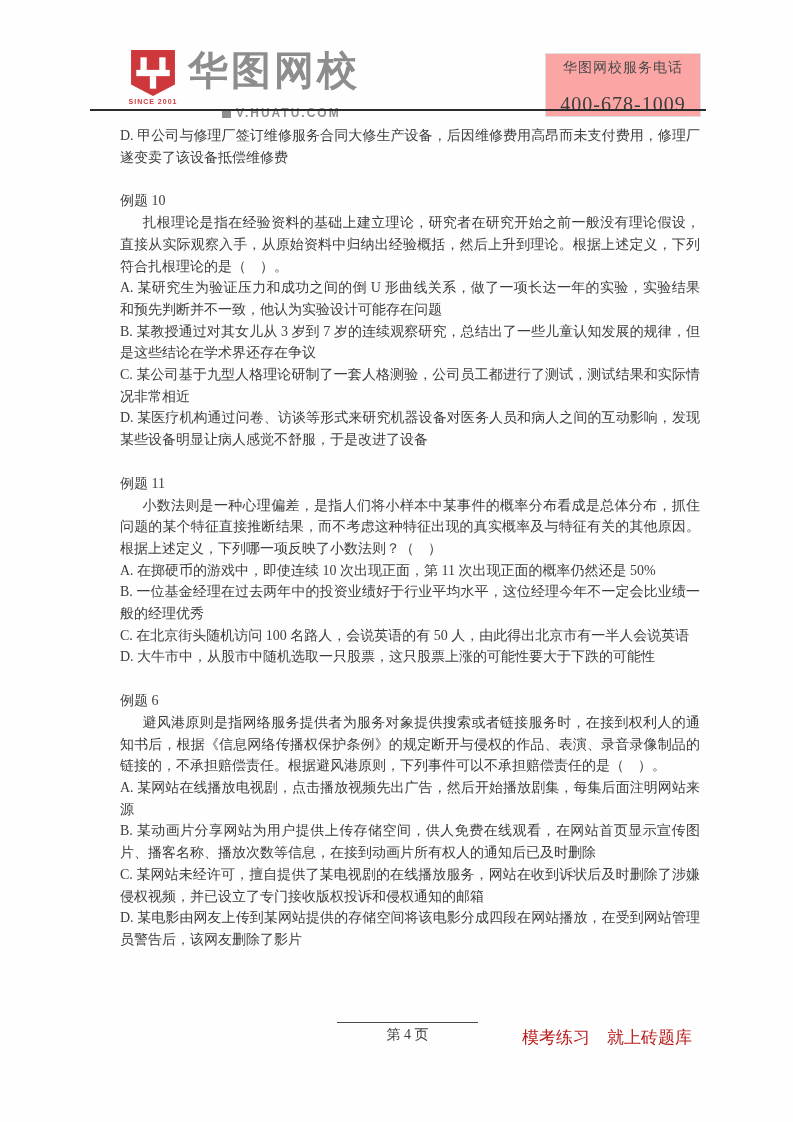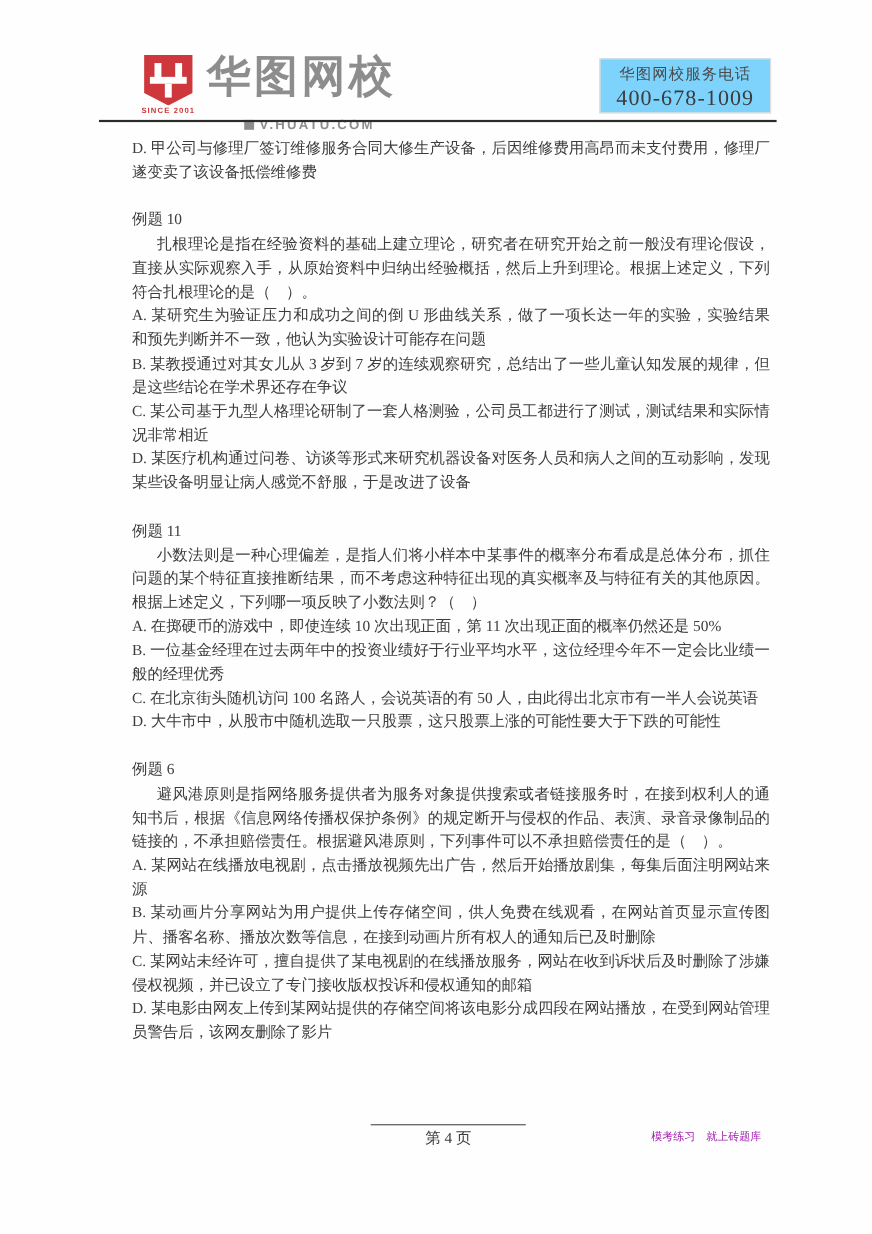--- a/index.html
+++ b/index.html
@@ -18,40 +18,40 @@
   .badge svg{display:block;margin:0 auto;}
   .since{font-family:"Liberation Sans","DejaVu Sans",sans-serif;
          font-size:7px;font-weight:bold;color:#ce383c;letter-spacing:1px;margin-top:2px;}
   .brand{position:absolute;left:188px;top:50px;
          font-size:40px;font-weight:bold;color:#8d8d8d;letter-spacing:3px;
          font-family:"Liberation Sans","DejaVu Sans",sans-serif;line-height:1;}
   .domain-row{position:absolute;left:222px;top:92px;display:flex;align-items:center;gap:5px;margin-top:14px;}
   .domain-sq{width:9px;height:9px;background:#8d8d8d;display:inline-block;}
   .domain-txt{font-family:"Liberation Sans","DejaVu Sans",sans-serif;
               font-size:12px;font-weight:bold;color:#8d8d8d;letter-spacing:2px;}
-  .phone-box{position:absolute;left:545px;top:53px;width:156px;height:50px;
-             background:#7dd3fc;border:1px solid #e0e0e0;box-sizing:border-box;
+  .phone-box{position:absolute;left:545px;top:53px;width:156px;height:64px;
+             background:#fca5a5;border:1px solid #e0e0e0;box-sizing:border-box;
              text-align:center;}
   .svc{font-size:14px;color:#4a4a4a;margin-top:5px;letter-spacing:1px;}
-  .phone{font-size:20px;color:#3c3c3c;margin-top:1px;letter-spacing:1px;}
+  .phone{font-size:20px;color:#3c3c3c;margin-top:16px;letter-spacing:1px;}
   .rule{position:absolute;left:90px;top:109px;width:616px;border-top:2px solid #2b2b2b;}
 
   
   .content{position:absolute;left:120px;top:125px;width:580px;
            font-size:14px;line-height:21.7px;text-align:justify;}
   .content p{margin:0;}
   .blk-heading{margin-top:22px !important;}
   .blk-para{text-indent:1.6em;}
 
   
   .pageline{position:absolute;left:337px;top:1022px;width:141px;border-top:1px solid #4a4a4a;}
   .pagenum{position:absolute;left:337px;top:1026px;width:141px;text-align:center;
            font-size:14px;color:#3c3c3c;}
   .slogan{position:absolute;left:520px;top:1026px;width:172px;text-align:right;
-          font-size:10px;color:#a21caf;}
+          font-size:17px;color:#b91c1c;}
 </style>
 </head>
 <body>
 
 <div class="page">
 
   <div class="badge">
     <svg width="46" height="46" viewBox="0 0 42 44">
       <path d="M0 0 H42 V33 L21 44 L0 33 Z" fill="#ce383c"></path>
       <rect x="9" y="7" width="6" height="13" fill="#ffffff"></rect>

